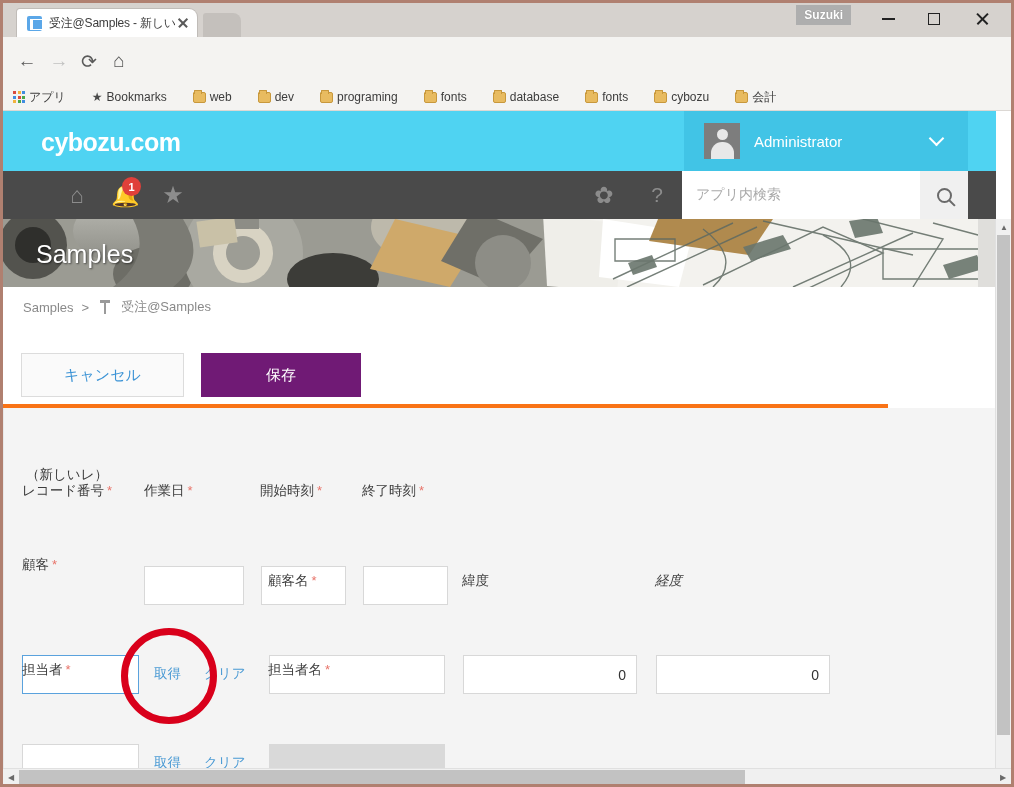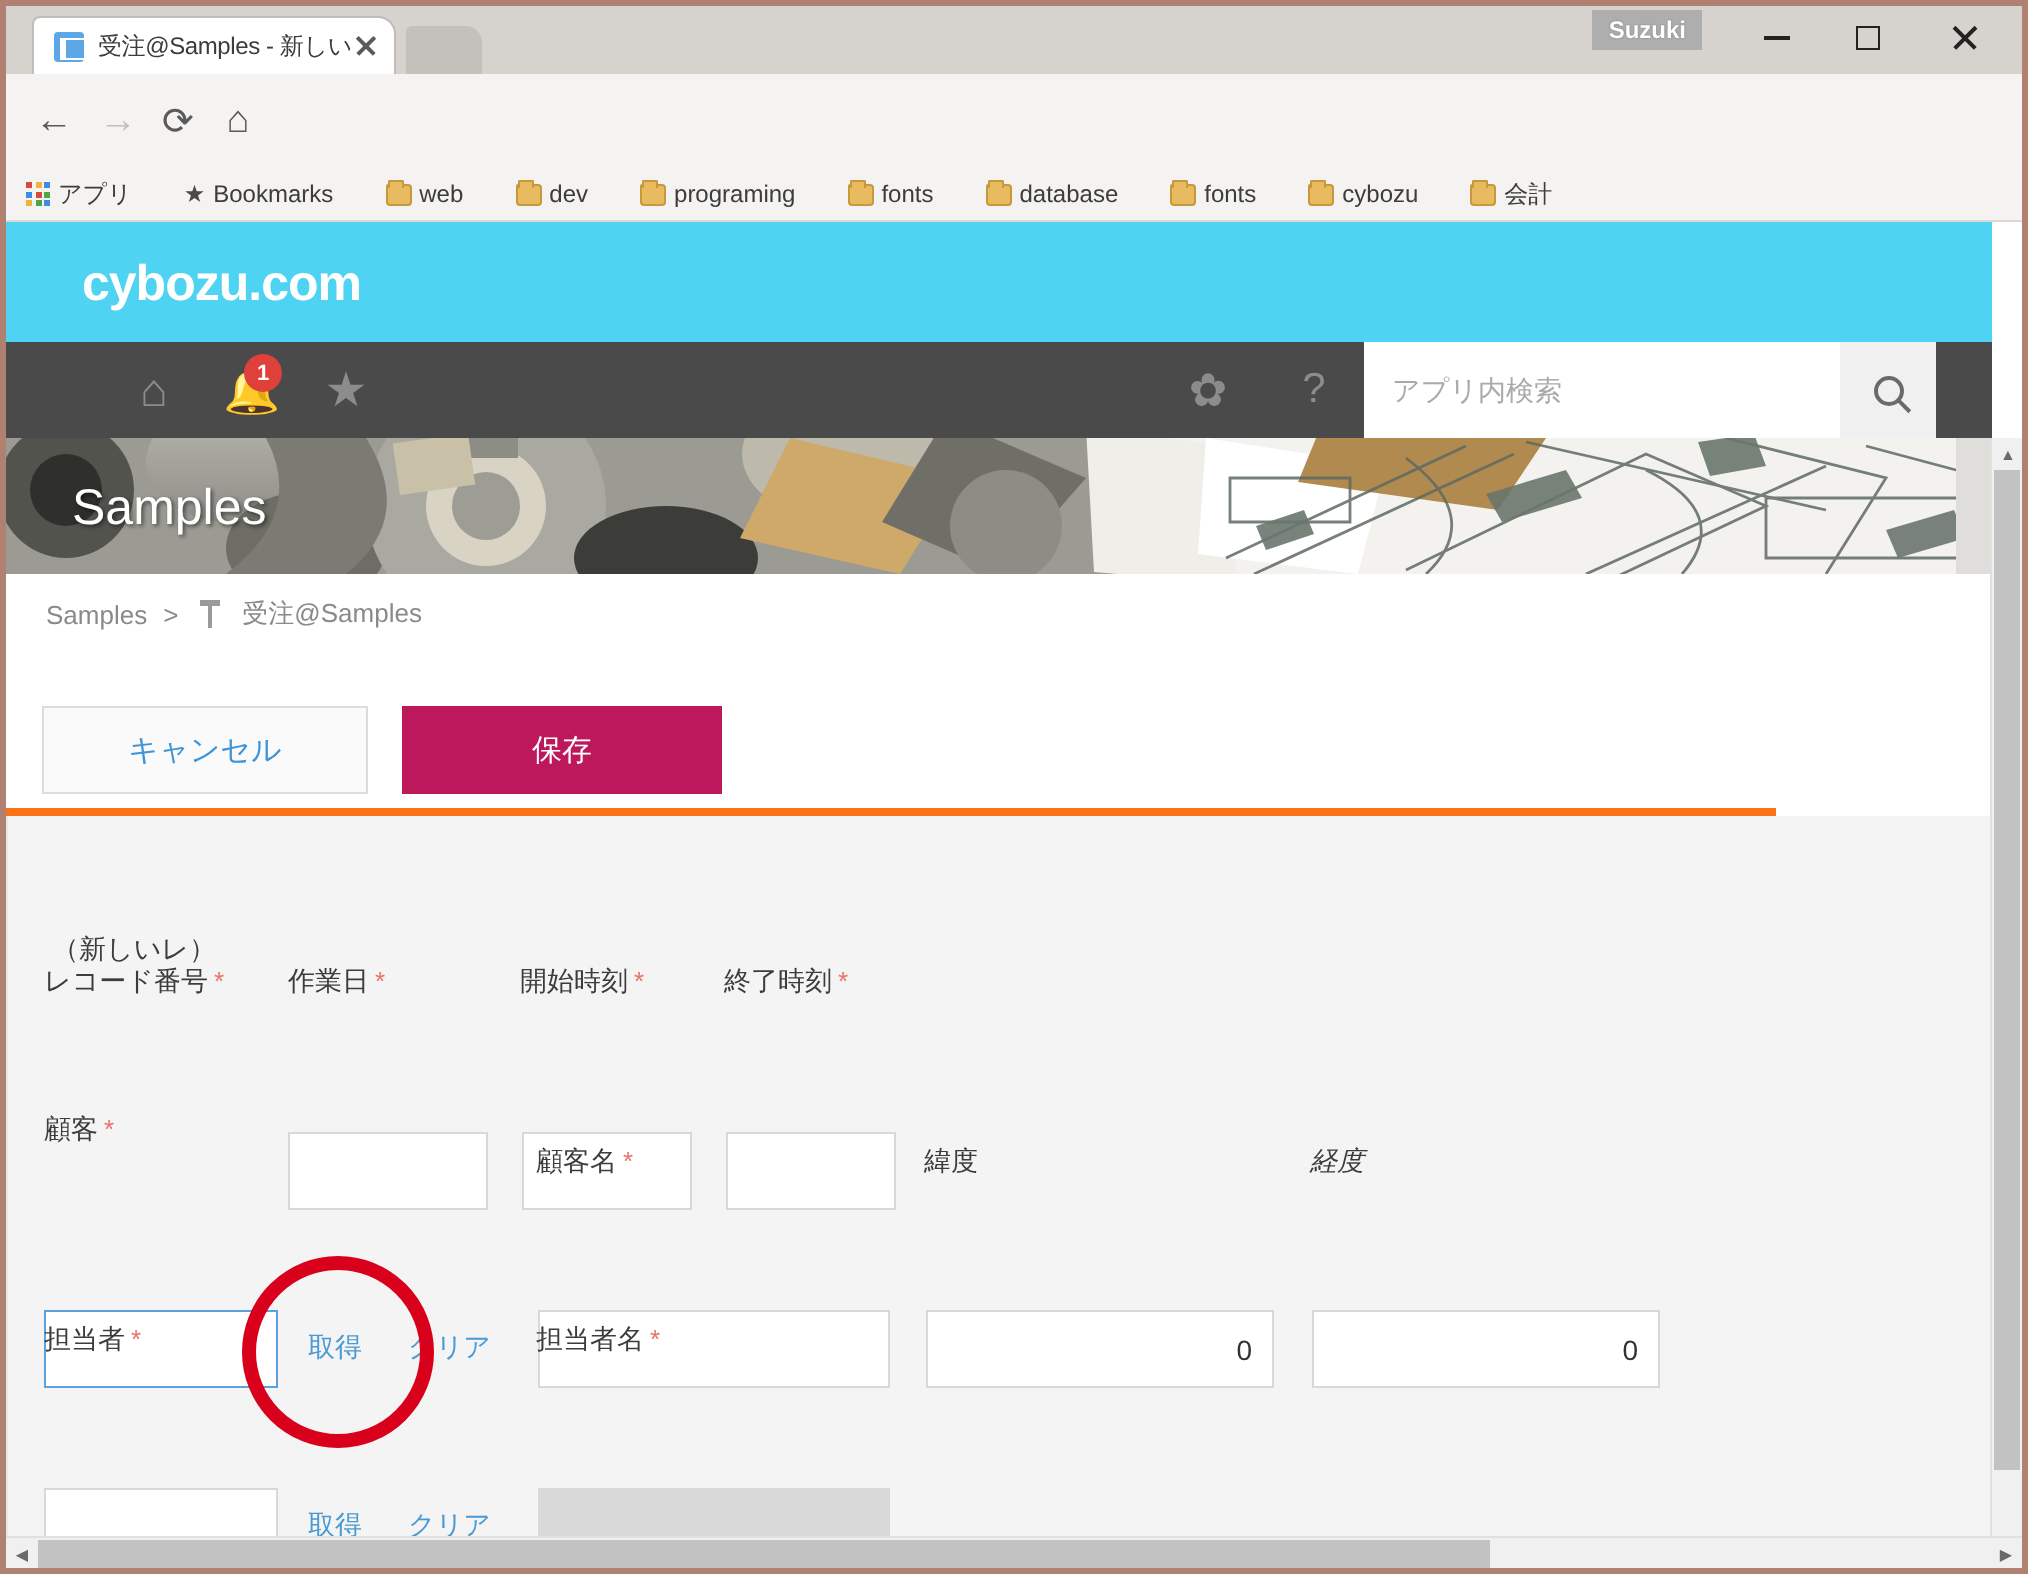--- a/index.html
+++ b/index.html
@@ -209,21 +209,21 @@
   }
   .ic-gear { left: 589px; font-size: 23px; }
   .ic-help { left: 642px; font-size: 21px; }
   .cb-search {
     position: absolute; left: 679px; top: 0; width: 238px; height: 48px;
     background: #ffffff; display: flex; align-items: center;
   }
   .cb-search input {
     border: none; outline: none; width: 100%; height: 100%;
     font-size: 14px; color: #333; padding: 0 14px;
-    font-family: Liberation Sans, sans-serif; background: transparent;
+    font-family: Liberation Serif, serif; background: transparent;
   }
   .cb-search input::placeholder { color: #aaaaaa; }
   .cb-searchbtn {
     position: absolute; left: 917px; top: 0; width: 48px; height: 48px;
     background: #f0f0f0; display: flex; align-items: center; justify-content: center;
     cursor: pointer;
   }
   .magnifier {
     width: 15px; height: 15px; border: 2.2px solid #6a6a6a; border-radius: 50%;
     position: relative;
@@ -270,21 +270,21 @@
   .btn {
     position: absolute; top: 26px; height: 44px;
     display: flex; align-items: center; justify-content: center;
     font-size: 15px; cursor: pointer;
   }
   .btn-cancel {
     left: 18px; width: 163px; background: #fafafa; border: 1px solid #dcdcdc;
     color: #3d94d6;
   }
   .btn-save {
-    left: 198px; width: 160px; background: #be185d; color: #ffffff;
+    left: 198px; width: 160px; background: #701a75; color: #ffffff;
   }
 
   
   .cb-form {
     position: absolute; left: 0; top: 297px; width: 993px; height: 360px;
     background: #f4f4f4; border-left: 1px solid #e8e8e8;
   }
   .fld-label {
     position: absolute; font-size: 13.5px; color: #3c3c3c; white-space: nowrap; margin-top: 44px;
   }
@@ -439,20 +439,25 @@
       <span class="folder"></span>
       <span>会計</span>
     </div>
   </div>
 
   <div class="viewport">
     <div class="page">
 
       <div class="cb-header">
         <div class="cb-logo">cybozu.com</div>
+        <div class="cb-user">
+          <div class="avatar"></div>
+          <div class="cb-username">Administrator</div>
+          <div class="cb-caret"></div>
+        </div>
       </div>
 
       <div class="cb-nav">
         <div class="hamburger nav-icon">
             <i></i>
             <i></i>
             <i></i>
           </div>
         <div class="nav-icon ic-home">⌂</div>
         <div class="nav-icon ic-bell">🔔</div>

